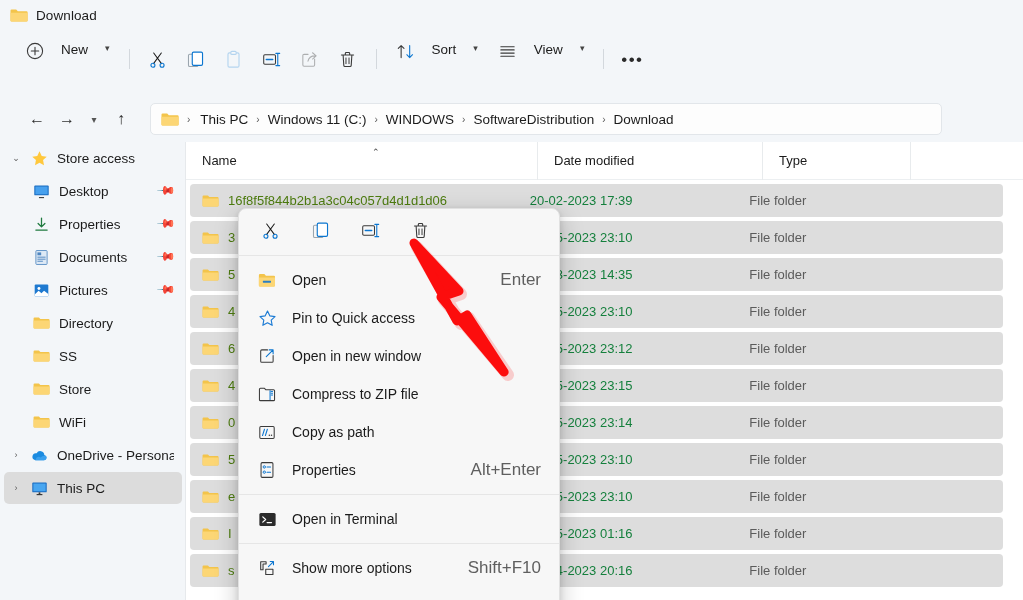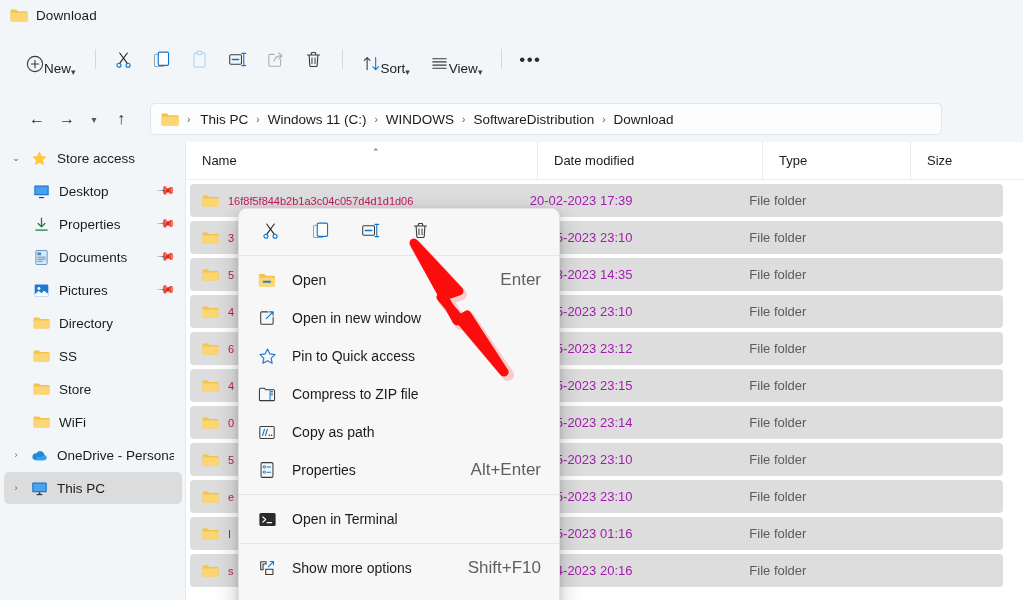--- a/index.html
+++ b/index.html
@@ -26,21 +26,21 @@
   .tab-title { font-size: 13.5px; color: #1b1b1b; letter-spacing: .1px; }
 
   
   .cmdbar {
     position: absolute; left: 0; top: 34px; width: 1023px; height: 50px;
     display: flex; align-items: center;
     padding-left: 16px;
     background: #f3f6f9;
   }
   .cmd-btn {
-    display: flex; align-items: flex-end; gap: 0;
+    display: flex; align-items: flex-start; gap: 17px;
     height: 34px; padding: 0 10px; border-radius: 5px;
     font-size: 13.5px; color: #1b1b1b; cursor: default;
     white-space: nowrap;
   }
   .icon-btn {
     display: flex; align-items: center; justify-content: center;
     width: 38px; height: 34px; border-radius: 5px; cursor: default;
   }
   .icon-btn.disabled { opacity: .38; }
   .cmd-sep {
@@ -139,24 +139,24 @@
     display: flex; align-items: center;
     height: 33px; margin: 0 20px 4px 4px;
     border-radius: 4px; background: #dddddd;
     cursor: default;
   }
   .row-name {
     width: 348px; display: flex; align-items: center; gap: 9px;
     padding-left: 12px; overflow: hidden;
   }
   .row-text {
-    font-size: 11px; color: #be185d; white-space: nowrap;
+    font-size: 13px; color: #4d7c0f; white-space: nowrap;
     overflow: hidden; text-overflow: clip;
   }
-  .row-date { width: 225px; font-size: 13px; color: #a21caf; }
+  .row-date { width: 225px; font-size: 13px; color: #15803d; }
   .row-type { width: 148px; font-size: 13px; color: #5b5b5b; }
   .row-size { width: 112px; font-size: 13px; color: #5b5b5b; }
   .folder-svg { display: block; }
 
   
   .ctxmenu {
     position: absolute; left: 238px; top: 208px;
     width: 322px; height: 470px;
     background: #f7f7f7;
     border: 1px solid #e1e1e1;
@@ -448,23 +448,20 @@
       <div class="col c-name">
         <span>Name</span>
         <span class="sort-caret">⌃</span>
       </div>
       <div class="col c-date">
         <span>Date modified</span>
       </div>
       <div class="col c-type">
         <span>Type</span>
       </div>
-      <div class="col c-size">
-        <span>Size</span>
-      </div>
     </div>
     <div class="rows" id="rows">
         <div class="row">
           <div class="row-name">
             <span style="display:flex">
               <svg class="folder-svg" width="17" height="14" viewBox="0 0 18 15">
                 <path d="M0.5 2.6a1.1 1.1 0 0 1 1.1-1.1h4.6l1.6 1.7h8.7a1.1 1.1 0 0 1 1.1 1.1v8.1a1.1 1.1 0 0 1-1.1 1.1H1.6A1.1 1.1 0 0 1 .5 12.4z" fill="#F3C44B"></path>
                 <path d="M0.5 4.7h17.1v7.7a1.1 1.1 0 0 1-1.1 1.1H1.6A1.1 1.1 0 0 1 .5 12.4z" fill="#FCD675"></path>
               </svg>
             </span>
@@ -655,34 +652,34 @@
               <path d="M1 3.1a1.2 1.2 0 0 1 1.2-1.2h4.9l1.7 1.8h8.9a1.2 1.2 0 0 1 1.2 1.2v9.6a1.2 1.2 0 0 1-1.2 1.2H2.2A1.2 1.2 0 0 1 1 14.5z" fill="#F3C44B"></path>
               <path d="M1 5.6h17.9v8.9a1.2 1.2 0 0 1-1.2 1.2H2.2A1.2 1.2 0 0 1 1 14.5z" fill="#FCD675"></path>
               <rect x="5.4" y="9.2" width="9" height="2.3" rx=".5" fill="#2A7FC4"></rect>
             </svg>
           </span>
           <span class="ctx-label">Open</span>
           <span class="ctx-accel">Enter</span>
         </div>
         <div class="ctx-item">
           <span class="ctx-ico">
+            <svg width="19" height="19" viewBox="0 0 20 20">
+              <path d="M10 2.2l2.4 5 5.5.8-4 3.8 1 5.4-4.9-2.6-4.9 2.6 1-5.4-4-3.8 5.5-.8z" fill="none" stroke="#1C7BD4" stroke-width="1.2" stroke-linejoin="round"></path>
+            </svg>
+          </span>
+          <span class="ctx-label">Pin to Quick access</span>
+        </div>
+        <div class="ctx-item">
+          <span class="ctx-ico">
             <svg width="18" height="18" viewBox="0 0 20 20">
               <path d="M10.6 3.2H4.2A1.2 1.2 0 0 0 3 4.4v11.4a1.2 1.2 0 0 0 1.2 1.2h11.4a1.2 1.2 0 0 0 1.2-1.2V9.4" fill="none" stroke="#3a3a3a" stroke-width="1.15" stroke-linecap="round"></path>
               <path d="M9.2 10.8L16.8 3.2M12.4 3.2h4.4v4.4" fill="none" stroke="#0B76D0" stroke-width="1.2" stroke-linecap="round" stroke-linejoin="round"></path>
             </svg>
           </span>
           <span class="ctx-label">Open in new window</span>
-        </div>
-        <div class="ctx-item">
-          <span class="ctx-ico">
-            <svg width="19" height="19" viewBox="0 0 20 20">
-              <path d="M10 2.2l2.4 5 5.5.8-4 3.8 1 5.4-4.9-2.6-4.9 2.6 1-5.4-4-3.8 5.5-.8z" fill="none" stroke="#1C7BD4" stroke-width="1.2" stroke-linejoin="round"></path>
-            </svg>
-          </span>
-          <span class="ctx-label">Pin to Quick access</span>
         </div>
         <div class="ctx-item">
           <span class="ctx-ico">
             <svg width="18" height="17" viewBox="0 0 20 18">
               <path d="M1.6 3.2a1.1 1.1 0 0 1 1.1-1.1h4.5l1.6 1.7h8.5a1.1 1.1 0 0 1 1.1 1.1v9.8a1.1 1.1 0 0 1-1.1 1.1H2.7a1.1 1.1 0 0 1-1.1-1.1z" fill="none" stroke="#3a3a3a" stroke-width="1.15" stroke-linejoin="round"></path>
               <path d="M13.4 4.4v10.6" stroke="#0B76D0" stroke-width="1.15"></path>
               <path d="M14.6 5.6h1.6M14.6 7.6h1.6M14.6 9.6h1.6" stroke="#0B76D0" stroke-width="1.1" stroke-linecap="round"></path>
             </svg>
           </span>
           <span class="ctx-label">Compress to ZIP file</span>

